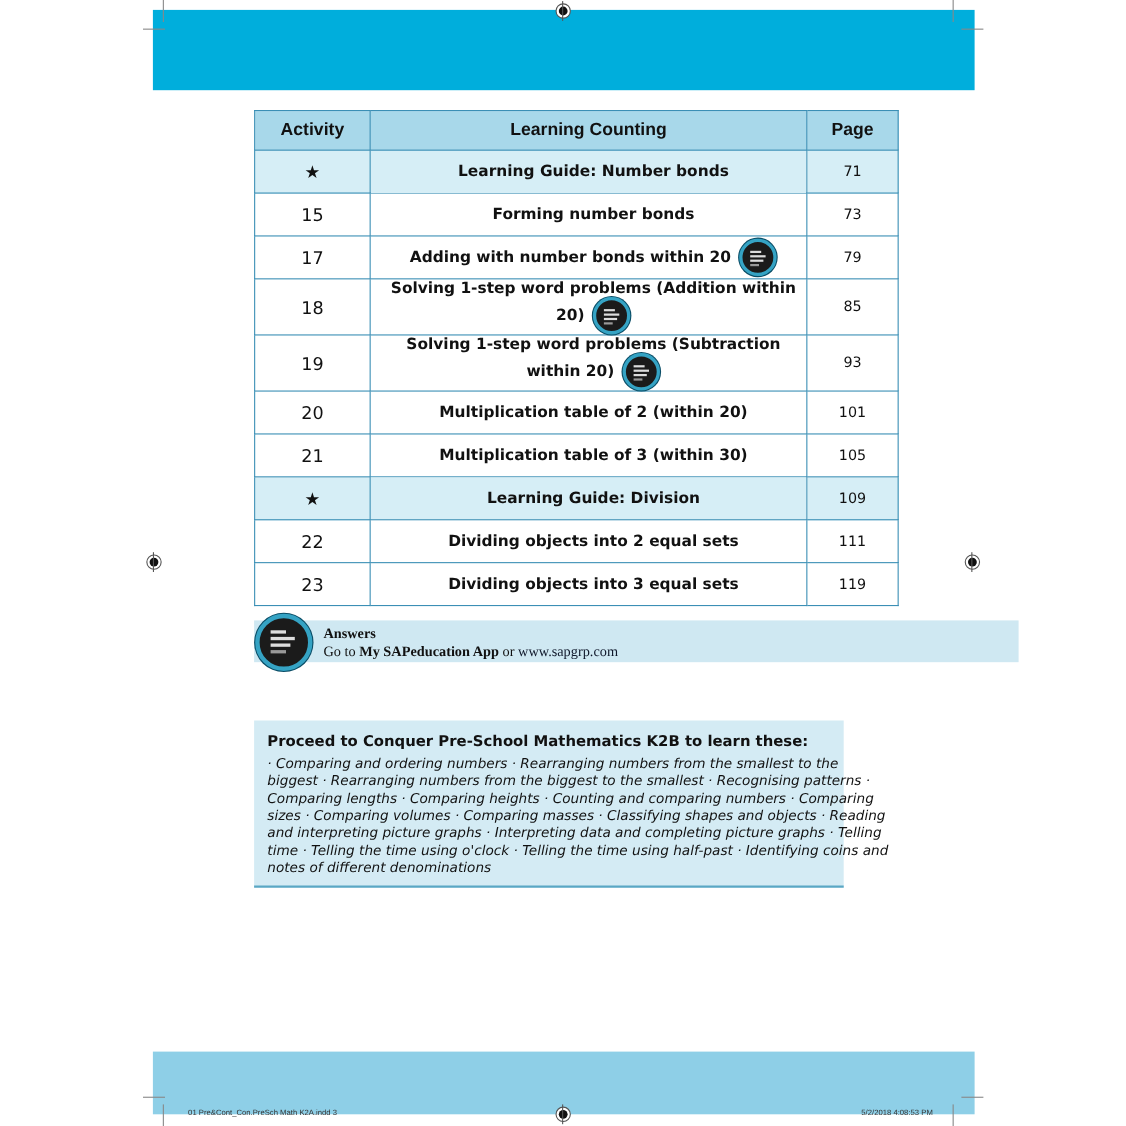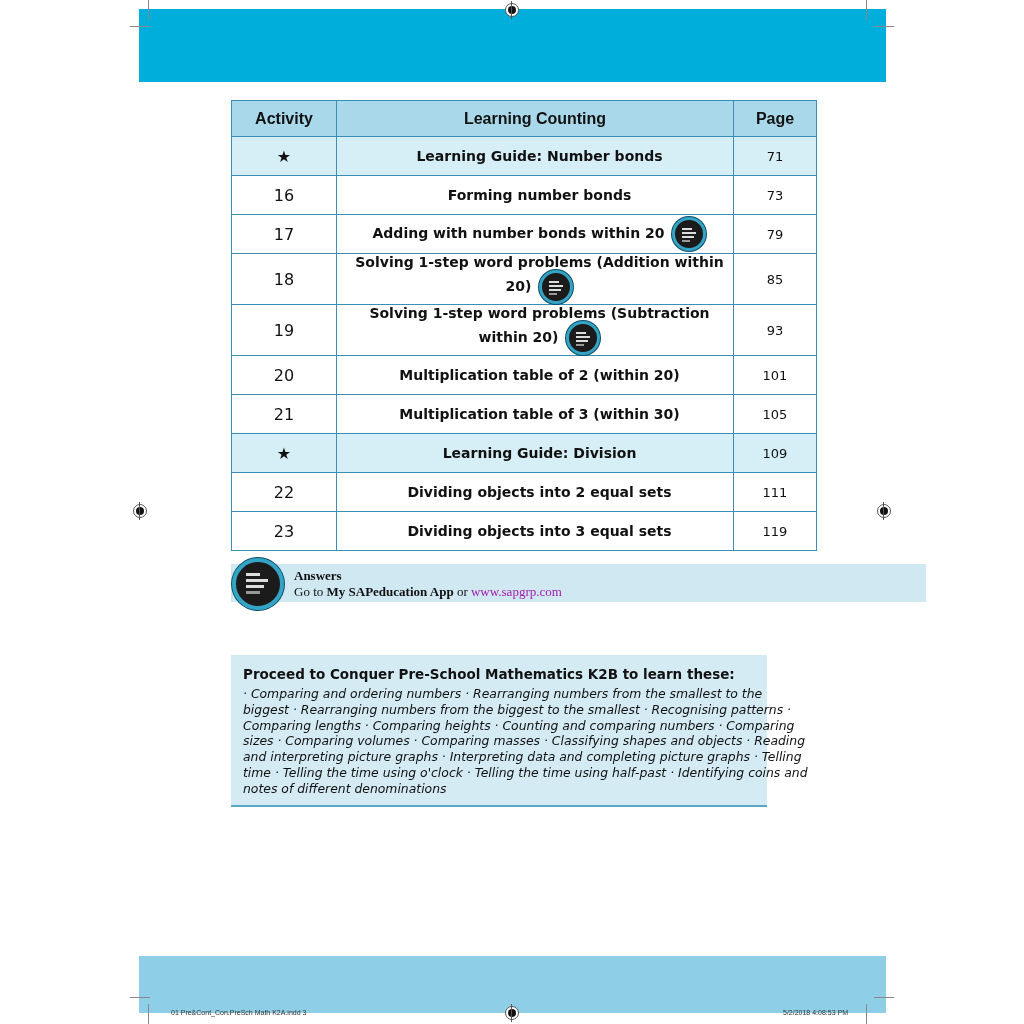--- a/index.html
+++ b/index.html
@@ -29,21 +29,21 @@
   .answers { position:absolute; left:231px; top:564px; width:695px; height:38px; background:#cfe8f2; }
   .answers .big-badge { position:absolute; left:1px; top:-6px; width:44px; height:44px; border-radius:50%; background:#1b1b1b; border:4px solid #35a3c4; box-shadow:0 0 0 1px #0a4d66; }
   .answers .big-badge i { position:absolute; height:3px; background:#ddd; left:10px; }
   .answers .big-badge i:nth-child(1){ top:11px; width:14px; }
   .answers .big-badge i:nth-child(2){ top:17px; width:22px; }
   .answers .big-badge i:nth-child(3){ top:23px; width:18px; }
   .answers .big-badge i:nth-child(4){ top:29px; width:14px; background:#999; }
   .answers .title { position:absolute; left:63px; top:4px; font-family:"Liberation Serif", serif; font-weight:bold; font-size:13px; }
   .answers .line { position:absolute; left:63px; top:20px; font-family:"Liberation Serif", serif; font-size:13px; white-space:nowrap; }
   .answers .line b { font-weight:bold; }
-  .answers .line a { color:#a21caf; text-decoration:none; }
+  .answers .line a { color:#0f172a; text-decoration:none; }
 
   .proceed { position:absolute; left:231px; top:655px; width:536px; height:150px; background:#d4ebf4; border-bottom:2px solid #5aa7c4; }
   .proceed .heading { position:absolute; left:12px; top:11px; font-weight:bold; font-size:13.5px; }
   .proceed .body { position:absolute; left:12px; top:31px; width:566px; font-style:italic; font-size:12.4px; line-height:15.8px; }
 
   .slug-left { position:absolute; left:171px; top:1009px; font-family:"Liberation Sans", sans-serif; font-size:7px; color:#333; }
   .slug-right { position:absolute; left:783px; top:1009px; font-family:"Liberation Sans", sans-serif; font-size:7px; color:#333; }
 </style>
 </head>
 <body>
@@ -72,21 +72,21 @@
       <th>Page</th>
     </tr>
   </thead>
   <tbody id="toc-body">
       <tr class="guide">
         <td class="act">★</td>
         <td class="obj"><span>Learning Guide: Number bonds</span></td>
         <td class="pg">71</td>
       </tr>
       <tr>
-        <td class="act">16</td>
+        <td class="act">15</td>
         <td class="obj"><span>Forming number bonds</span></td>
         <td class="pg">73</td>
       </tr>
       <tr>
         <td class="act">17</td>
         <td class="obj"><span>Adding with number bonds within 20</span><span class="badge"><i></i><i></i><i></i><i></i></span></td>
         <td class="pg">79</td>
       </tr>
       <tr>
         <td class="act">18</td>

